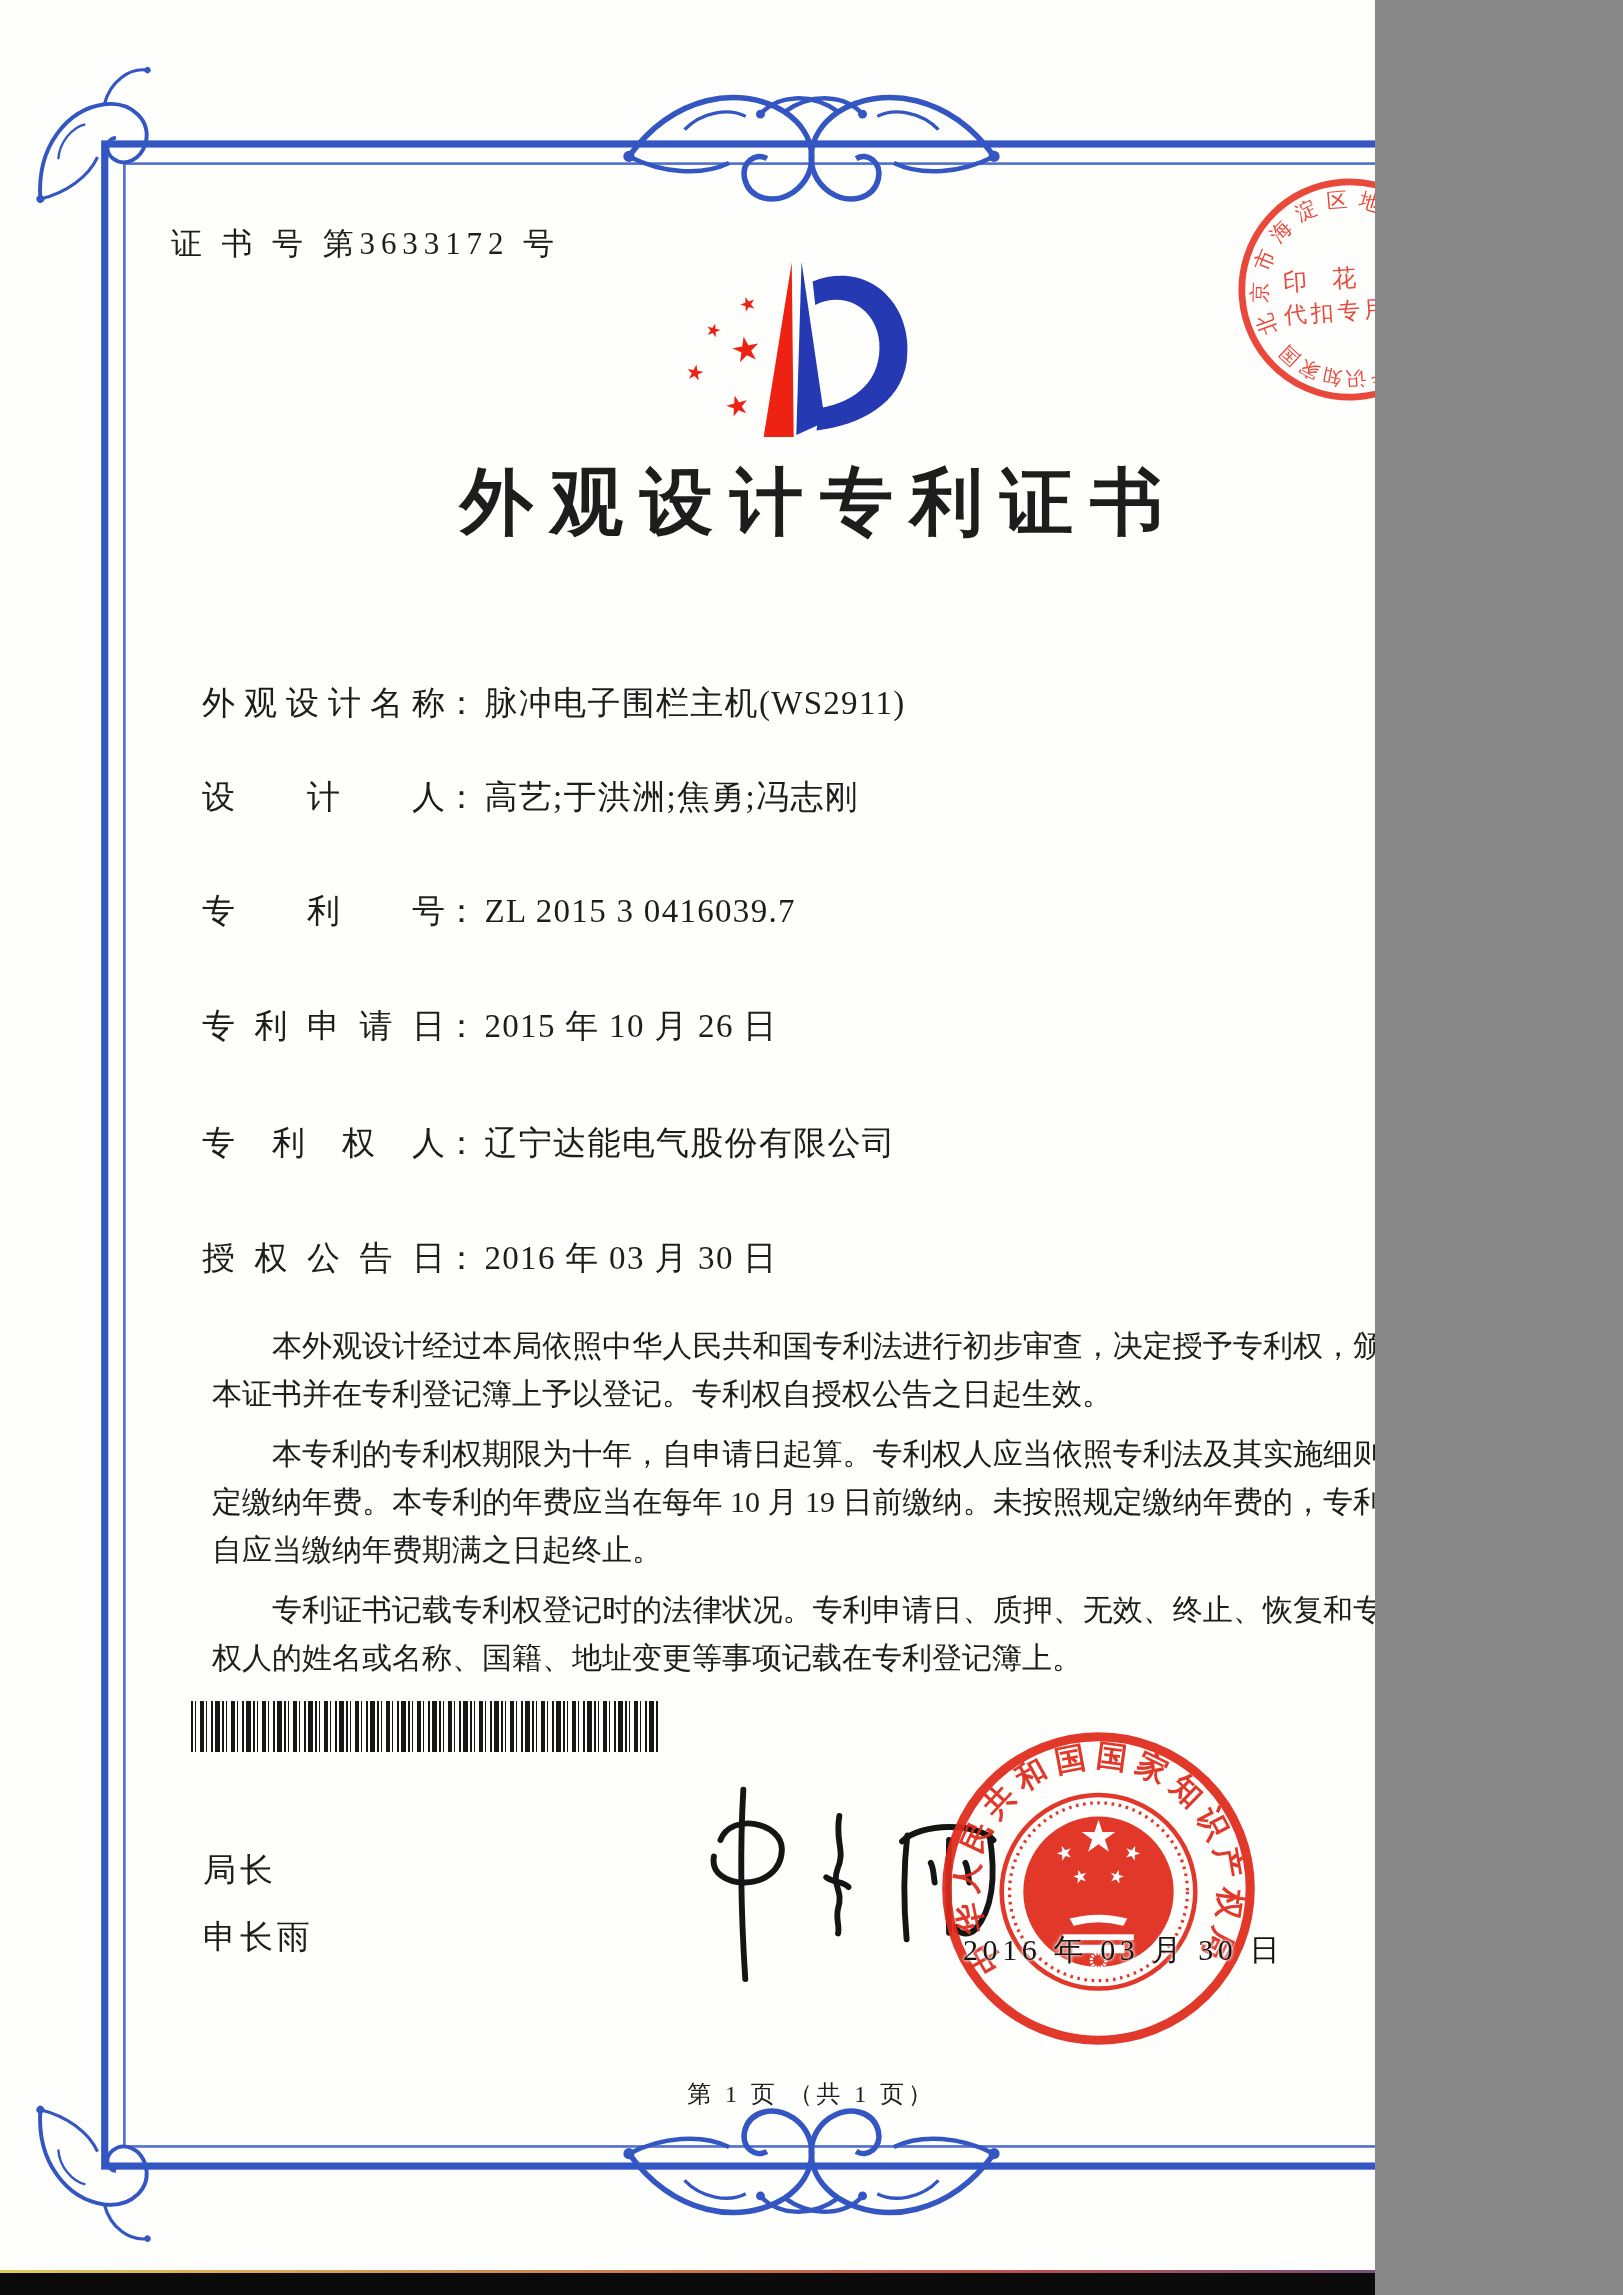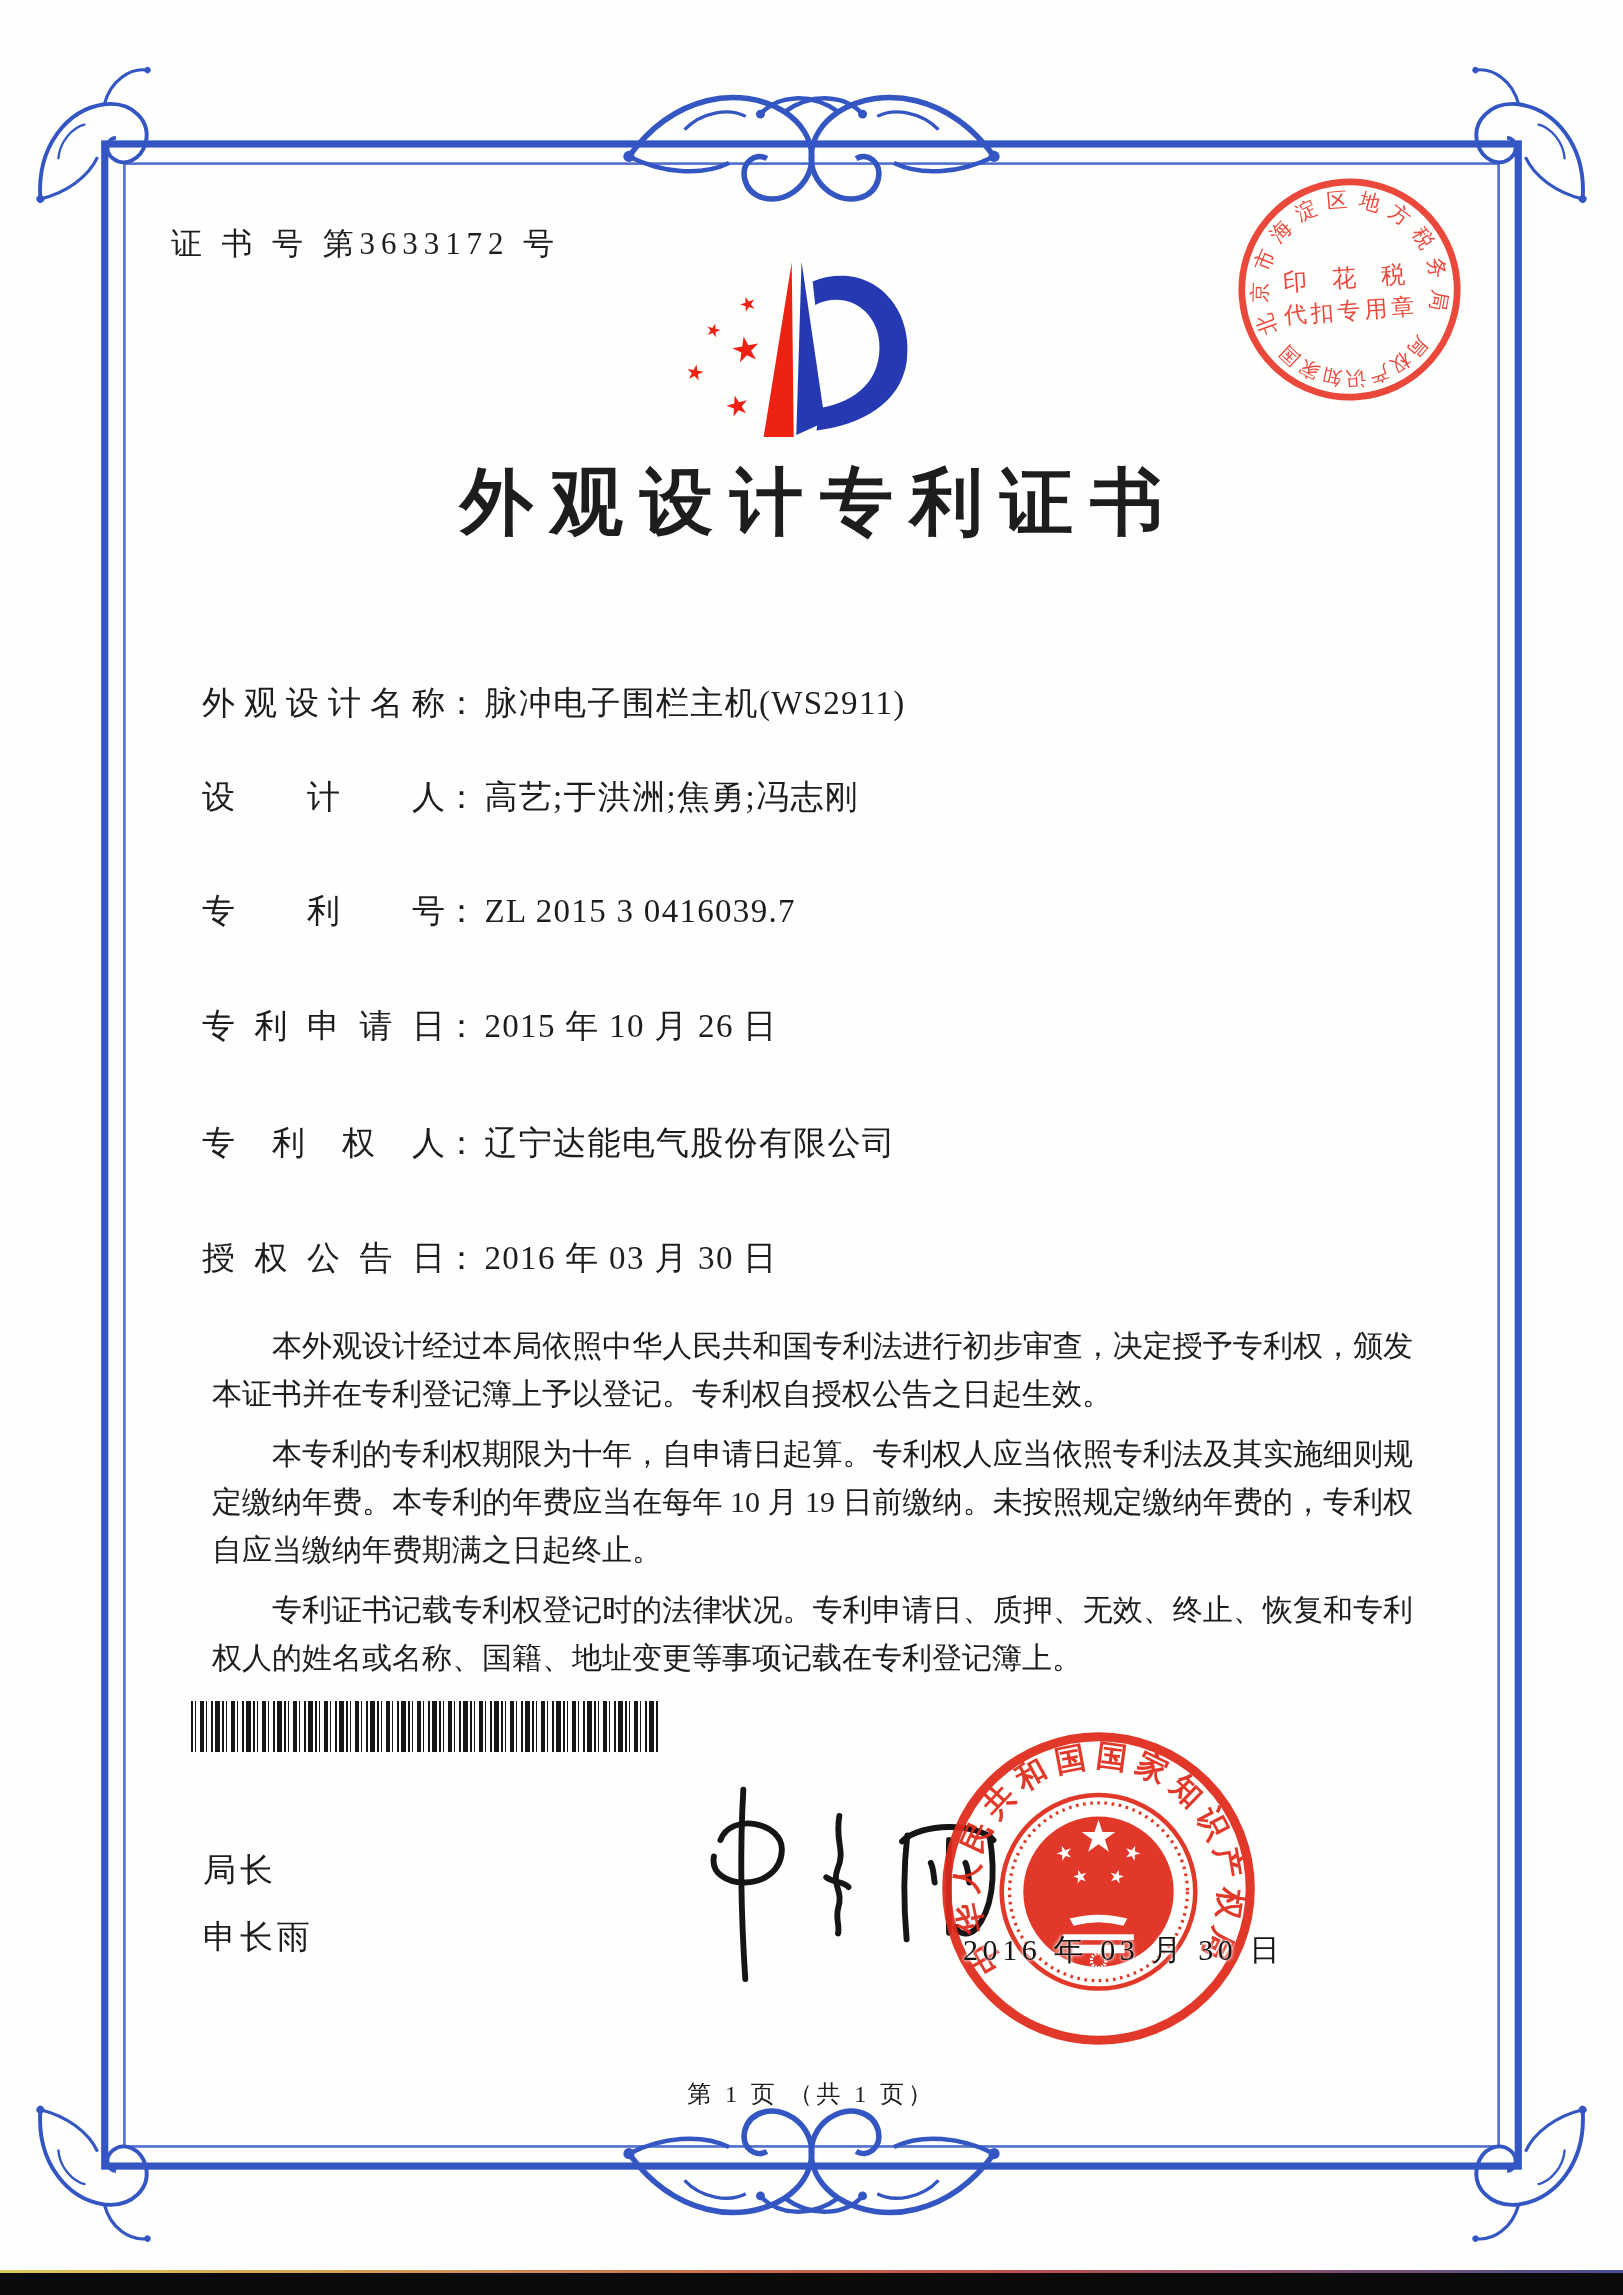--- a/index.html
+++ b/index.html
@@ -1,16 +1,16 @@
 <!DOCTYPE html>
 <html style="--border-blue: #3356c3; --seal-red: #df2a1b; --tax-red: #e8392b; --logo-red: #ee2213; --logo-blue: #2439b2; --text-black: #1d1d1d;font-size:10.5px"><head>
 <meta charset="utf-8">
 <style>
   html,body{margin:0;padding:0;background:#888;}
-  .page{position:relative;width:1623px;height:2295px;background:#fefefdff;background:#fefefd;
+  .page{position:relative;width:1375px;height:2295px;background:#fefefdff;background:#fefefd;
         font-family:"Liberation Serif","DejaVu Serif",serif;color:var(--text-black,#1d1d1d);overflow:hidden;}
   svg{display:block;}
   .blue-stroke{stroke:var(--border-blue,#3356c3);fill:none;}
 
   .border-svg{position:absolute;left:0;top:0;pointer-events:none;}
 
   .cert-no{position:absolute;left:171px;top:223px;font-size:31px;letter-spacing:5.9px;white-space:nowrap;}
 
   .title{position:absolute;left:0;top:454px;width:1623px;text-align:center;margin:0;
          font-size:73px;font-weight:bold;letter-spacing:17px;text-indent:17px;}

